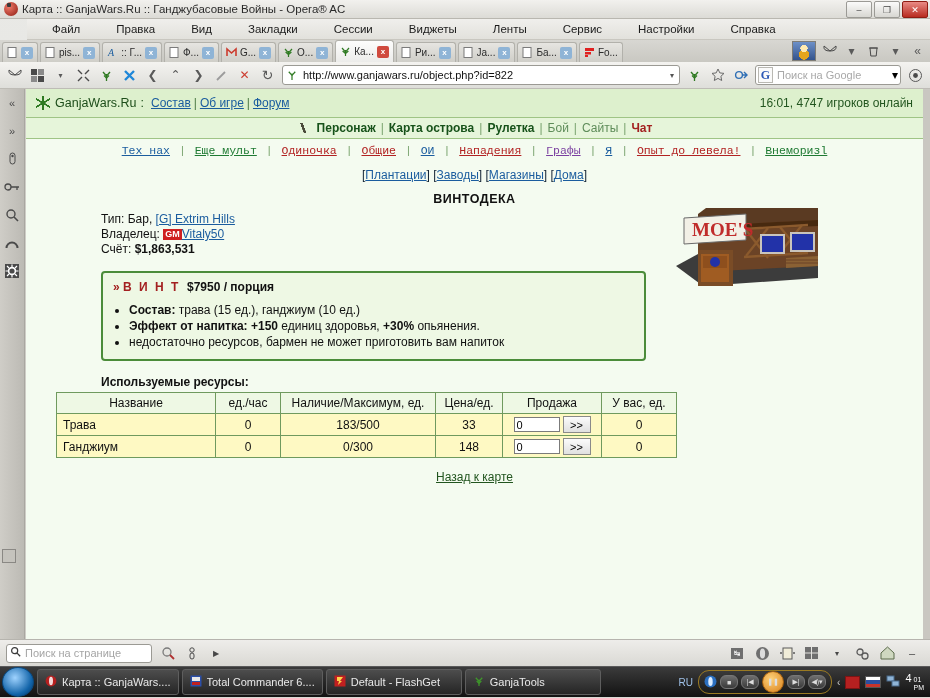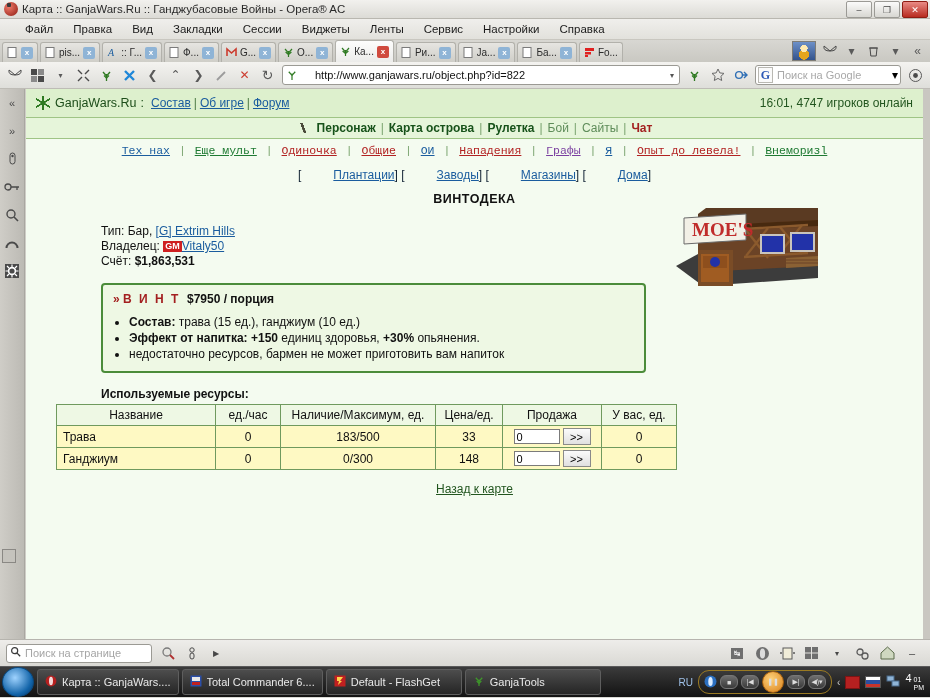--- a/index.html
+++ b/index.html
@@ -19,22 +19,22 @@
     background:radial-gradient(circle at 35% 35%,#f07a6a,#8c1a10);position:relative;flex:0 0 auto;}
   .tb-icon:after{content:"";position:absolute;left:3px;top:1px;width:4px;height:4px;background:#3a3a3a;border-radius:1px;}
   .tb-title{font-size:11.5px;color:#2a2a2a;white-space:nowrap;}
   .tb-btns{position:absolute;right:2px;top:1px;display:flex;gap:2px;}
   .tb-btn{width:24px;height:15px;border:1px solid #9b9a95;border-radius:2px;
     background:linear-gradient(#fbfbfa,#d8d7d2);display:flex;align-items:center;justify-content:center;
     font-size:9px;color:#444;}
   .tb-btn.close{background:linear-gradient(#e98b85,#b82b20);border-color:#8e1d14;color:#fff;font-weight:bold;}
 
   
-  .menubar{height:20px;display:flex;align-items:center;padding-left:15px;gap:0px;
-    background:linear-gradient(#f0efec,#e2e1dc);border-bottom:1px solid #c9c7c0;}
+  .menubar{height:20px;display:flex;align-items:center;padding-left:15px;gap:16px;
+    background:linear-gradient(#f0efec,#e2e1dc);border-bottom:1px solid #c9c7c0;margin-left:27px;}
   .menu-item{font-size:11.5px;color:#1b1b1b;padding:2px 10px;white-space:nowrap;}
 
   
   .tabbar{height:22px;display:flex;align-items:flex-end;
     background:linear-gradient(#d8d7d2,#c9c8c2);padding-left:2px;position:relative;}
   .tab{height:19px;display:flex;align-items:center;gap:3px;padding:0 4px;margin-right:2px;
     background:linear-gradient(#e6e5e1,#cfcec8);border:1px solid #b2b1ab;border-bottom:none;
     border-radius:3px 3px 0 0;font-size:10px;color:#2b2b2b;max-width:78px;white-space:nowrap;overflow:hidden;}
   .tab.active{background:linear-gradient(#fdfdfc,#ececea);height:21px;}
   .tab .favicon{width:11px;height:11px;flex:0 0 auto;display:inline-block;}
@@ -48,21 +48,21 @@
     background:radial-gradient(circle at 50% 35%,#ffe9b0 22%,transparent 23%),
                radial-gradient(circle at 50% 70%,#e6a51c 30%,transparent 31%),
                linear-gradient(#6d90c8,#33538c);}
 
   
   .toolbar{height:26px;display:flex;align-items:center;gap:6px;padding:0 6px;
     background:linear-gradient(#f4f3f0,#dededa);border-bottom:1px solid #bebcb6;}
   .tb-ico{width:17px;height:17px;display:flex;align-items:center;justify-content:center;
     color:#5a5a5a;font-size:12px;flex:0 0 auto;}
   .addr{flex:1;height:18px;display:flex;align-items:center;background:#fff;border:1px solid #9b9a94;
-    border-radius:3px;padding:0 2px;gap:17px;}
+    border-radius:3px;padding:0 2px;gap:5px;}
   .addr .url{flex:1;font-size:11px;color:#111;white-space:nowrap;overflow:hidden;}
   .addr .caret{font-size:8px;color:#555;padding-right:3px;}
   .searchbox{width:140px;height:18px;display:flex;align-items:center;background:#fff;
     border:1px solid #9b9a94;border-radius:3px;padding:0 2px;gap:4px;}
   .searchbox .sph{flex:1;font-size:11px;color:#a8a8a8;white-space:nowrap;overflow:hidden;}
   .gicon{font-family:"Liberation Serif",serif;font-weight:bold;font-size:12px;color:#2b57b5;
     border:1px solid #b9b8b2;background:#fafafa;width:13px;height:14px;text-align:center;line-height:14px;}
 
   
   .workarea{position:relative;height:550px;display:flex;background:#b8b6b0;}
@@ -94,26 +94,26 @@
   .gw-nav .nv.red{color:#a32020;font-weight:bold;}
   .gw-nav .bar{color:#7aa46f;}
   .gw-nav .axe{display:inline-block;width:13px;height:10px;margin-right:2px;vertical-align:-1px;
     background:linear-gradient(70deg,transparent 40%,#4a4a3a 41% 56%,transparent 57%);}
 
   .gw-sublinks{text-align:center;padding:5px 12px 3px;font-size:11.5px;font-family:Liberation Mono, monospace;}
   .gw-sublinks a{text-decoration:underline;margin:0 2px;}
   .gw-sublinks .bar{color:#7aa46f;}
 
   .gw-cats{text-align:center;padding:8px 0 10px;font-size:12px;}
-  .gw-cats a{color:#1a5c9e;text-decoration:underline;padding-left:32px;}
+  .gw-cats a{color:#1a5c9e;text-decoration:underline;}
   .gw-cats span.br{color:#123;}
 
   .content{padding:0 0 0 0;position:relative;}
   .obj-title{text-align:center;font-weight:bold;font-size:12.5px;color:#111;letter-spacing:.5px;}
-  .obj-info{margin:18px 0 0 75px;font-size:12px;color:#111;line-height:15px;}
+  .obj-info{margin:6px 0 0 75px;font-size:12px;color:#111;line-height:15px;}
   .obj-info a{color:#1a5c9e;text-decoration:underline;}
   .gm-badge{display:inline-block;background:#cf2020;color:#fff;font-weight:bold;font-size:9px;
     padding:0 2px;line-height:11px;vertical-align:1px;margin-right:0px;}
   .owner-link{color:#14489e;font-weight:normal;text-decoration:underline;}
 
   .bldg{position:absolute;right:100px;top:8px;width:155px;height:92px;}
 
   .drink-box{margin:14px 0 0 75px;width:545px;border:2px solid #4b8c3a;background:#eef8e4;
     border-radius:4px;padding:7px 10px 9px 10px;box-sizing:border-box;}
   .drink-head{font-size:12px;color:#111;font-weight:bold;}

